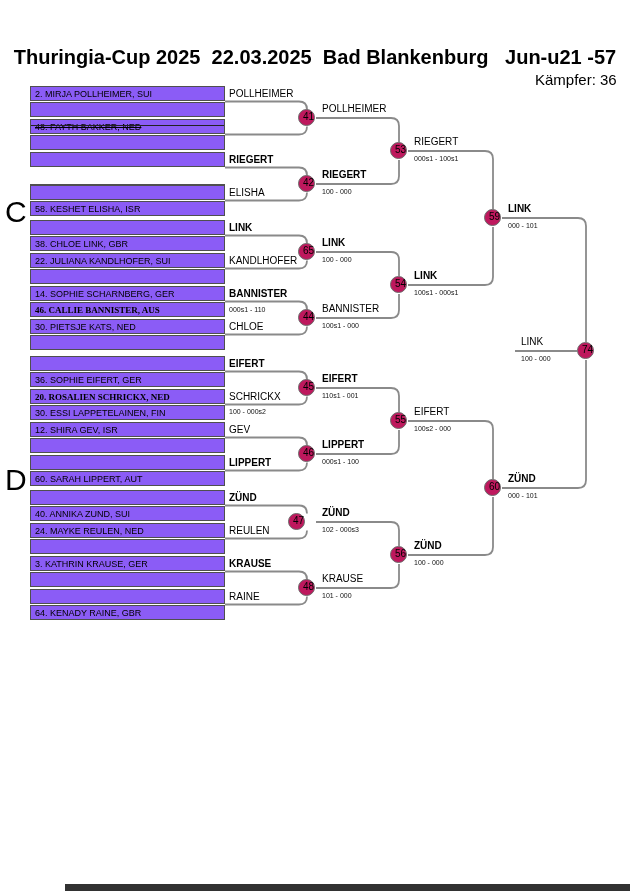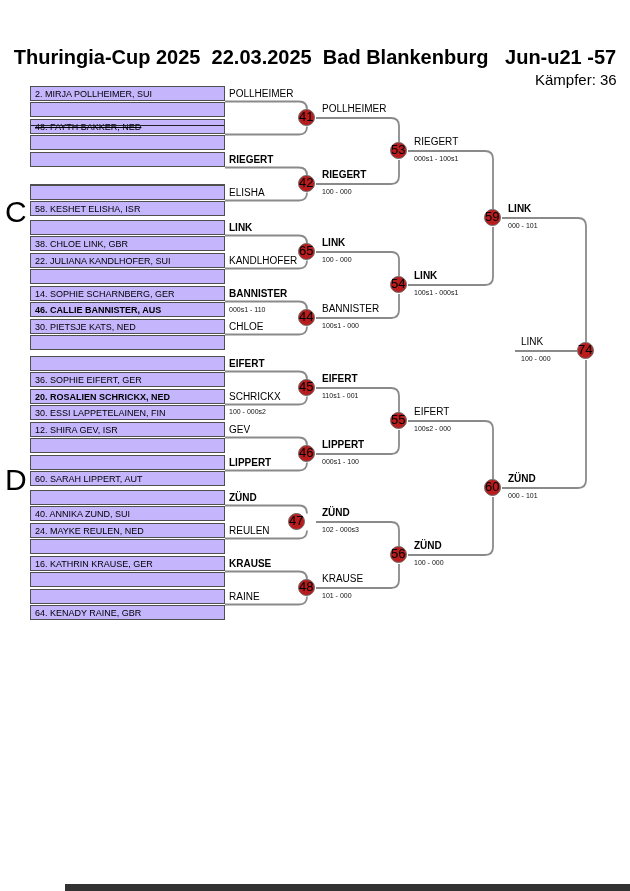--- a/index.html
+++ b/index.html
@@ -4,31 +4,31 @@
 <style>
   html,body{margin:0;padding:0;}
   body{width:630px;height:891px;position:relative;background:#fff;overflow:hidden;
        font-family:"Liberation Sans", sans-serif;color:#000;}
   .title{position:absolute;left:-6px;top:46px;width:642px;text-align:center;
          font-size:20px;font-weight:bold;white-space:pre;}
   .fighters{position:absolute;left:535px;top:71px;font-size:15px;}
   .poolletter{position:absolute;left:5px;font-size:30px;line-height:30px;}
   svg.lines{position:absolute;left:0;top:0;z-index:1;}
   .box{position:absolute;left:30px;width:195px;height:15px;box-sizing:border-box;
-       border:1.5px solid #4f4f4f;background:#c4b5fd;z-index:2;
+       border:1.5px solid #4f4f4f;background:#8b5cf6;z-index:2;
        font-size:9px;line-height:10px;padding:2px 0 0 4px;white-space:nowrap;}
-  .bt.bold{font-weight:bold;}
+  .bt.bold{font-weight:bold;font-family:Liberation Serif, serif;}
   .bt.struck{text-decoration:line-through;}
   .strikeline{position:absolute;left:0;right:0;top:5px;height:1px;background:#222;}
   .clabel{position:absolute;left:229px;font-size:10px;line-height:13px;white-space:nowrap;z-index:3;}
   .mlabel{position:absolute;font-size:10px;line-height:13px;white-space:nowrap;z-index:3;}
   .b{font-weight:bold;}
   .score{position:absolute;font-size:7px;line-height:9px;color:#111;white-space:nowrap;z-index:3;}
   .circle{position:absolute;width:17px;height:17px;box-sizing:border-box;border:1.5px solid #6b6b6b;
-          border-radius:50%;background:#b91c1c;z-index:4;font-size:13px;line-height:14px;text-align:left;}
+          border-radius:50%;background:#be185d;z-index:4;font-size:10px;line-height:14px;text-align:right;}
   .bottombar{position:absolute;left:65px;right:0;bottom:0;height:7px;background:#323232;}
 </style>
 </head>
 <body>
 
 <div class="title">Thuringia-Cup 2025  22.03.2025  Bad Blankenburg   Jun-u21 -57</div>
 <div class="fighters">Kämpfer: 36</div>
 <div class="poolletter" style="top:197px">C</div>
 <div class="poolletter" style="top:465px">D</div>
 
@@ -90,21 +90,21 @@
 <div class="box" style="top:389px"><span class="bt bold">20. ROSALIEN SCHRICKX, NED</span></div>
 <div class="box" style="top:405px"><span class="bt">30. ESSI LAPPETELAINEN, FIN</span></div>
 <div class="box" style="top:422px"><span class="bt">12. SHIRA GEV, ISR</span></div>
 <div class="box" style="top:438px"></div>
 <div class="box" style="top:455px"></div>
 <div class="box" style="top:471px"><span class="bt">60. SARAH LIPPERT, AUT</span></div>
 <div class="box" style="top:490px"></div>
 <div class="box" style="top:506px"><span class="bt">40. ANNIKA ZUND, SUI</span></div>
 <div class="box" style="top:523px"><span class="bt">24. MAYKE REULEN, NED</span></div>
 <div class="box" style="top:539px"></div>
-<div class="box" style="top:556px"><span class="bt">16. KATHRIN KRAUSE, GER</span></div>
+<div class="box" style="top:556px"><span class="bt">3. KATHRIN KRAUSE, GER</span></div>
 <div class="box" style="top:572px"></div>
 <div class="box" style="top:589px"></div>
 <div class="box" style="top:605px"><span class="bt">64. KENADY RAINE, GBR</span></div>
 
 <div class="clabel" style="top:87px">POLLHEIMER</div>
 <div class="clabel b" style="top:153px">RIEGERT</div>
 <div class="clabel" style="top:186px">ELISHA</div>
 <div class="clabel b" style="top:221px">LINK</div>
 <div class="clabel" style="top:254px">KANDLHOFER</div>
 <div class="clabel b" style="top:287px">BANNISTER</div>

